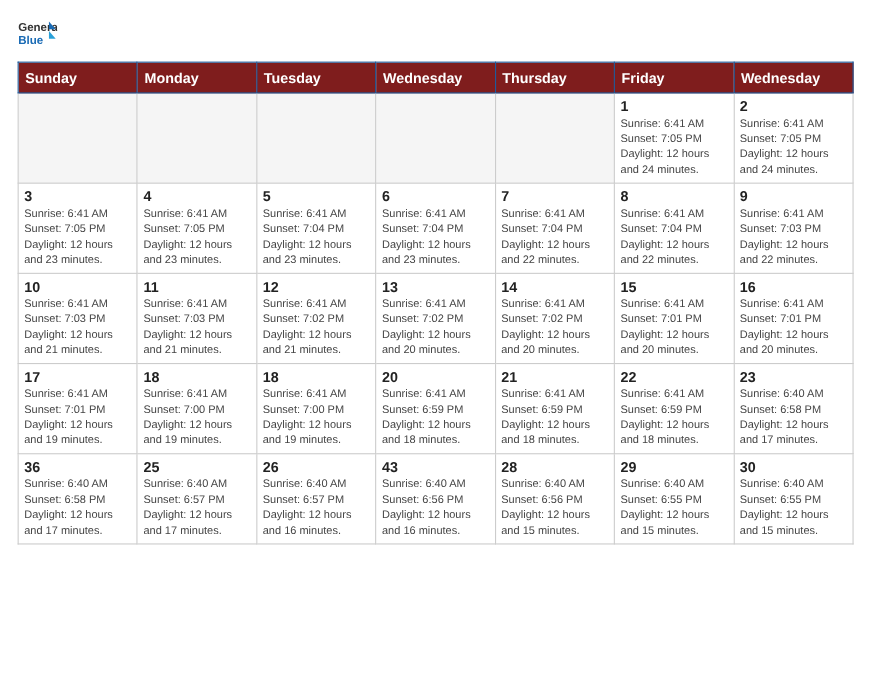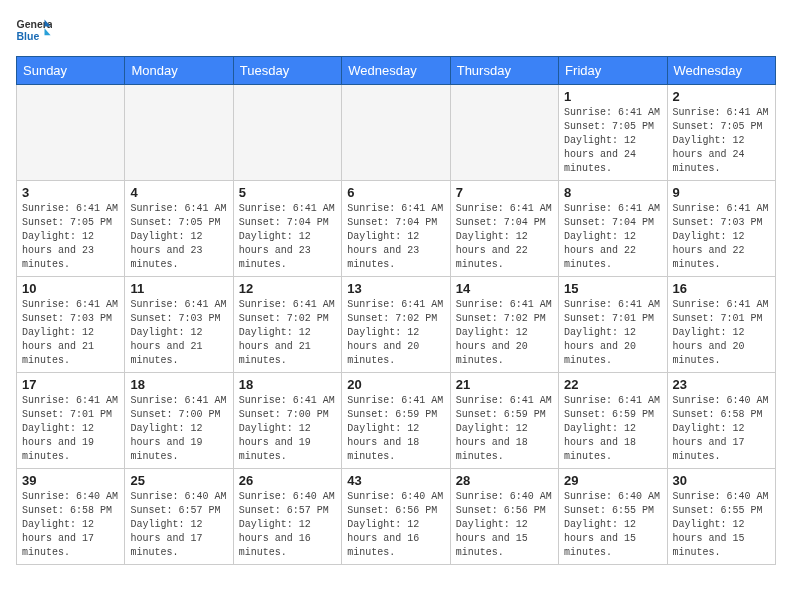--- a/index.html
+++ b/index.html
@@ -36,26 +36,26 @@
     .location {
       font-size: 16px;
       color: #555;
     }
     .calendar {
       width: 100%;
       border-collapse: collapse;
       border: 1px solid #ccc;
     }
     .calendar th {
-      background: #3b82f6;
+      background: #7f1d1d;
       color: #fff;
       text-align: left;
       padding: 6px 6px;
       font-size: 13px;
-      font-weight: normal;
+      font-weight: bold;
       border: 1px solid #1f5a9a;
       margin-left: 32px;
     }
     .calendar td {
       vertical-align: top;
       border: 1px solid #ccc;
       padding: 4px 5px;
       width: 108px;
       min-height: 70px;
       font-size: 10.5px;
@@ -69,21 +69,20 @@
       font-size: 13px;
       font-weight: bold;
       color: #222;
       display: block;
       margin-bottom: 2px;
     }
     .day-info {
       font-size: 10px;
       color: #444;
       line-height: 1.4;
-      font-family: Liberation Mono, monospace;
     }
     .last-row td {
       background: #f5f5f5;
     }
     .last-row td.has-data {
       background: #fff;
     }
   </style>
 </head>
 <body>
@@ -216,21 +215,21 @@
           <span class="day-num">22</span>
           <div class="day-info">Sunrise: 6:41 AM<br>Sunset: 6:59 PM<br>Daylight: 12 hours and 18 minutes.</div>
         </td>
         <td>
           <span class="day-num">23</span>
           <div class="day-info">Sunrise: 6:40 AM<br>Sunset: 6:58 PM<br>Daylight: 12 hours and 17 minutes.</div>
         </td>
       </tr>
       <tr>
         <td>
-          <span class="day-num">39</span>
+          <span class="day-num">36</span>
           <div class="day-info">Sunrise: 6:40 AM<br>Sunset: 6:58 PM<br>Daylight: 12 hours and 17 minutes.</div>
         </td>
         <td>
           <span class="day-num">25</span>
           <div class="day-info">Sunrise: 6:40 AM<br>Sunset: 6:57 PM<br>Daylight: 12 hours and 17 minutes.</div>
         </td>
         <td>
           <span class="day-num">26</span>
           <div class="day-info">Sunrise: 6:40 AM<br>Sunset: 6:57 PM<br>Daylight: 12 hours and 16 minutes.</div>
         </td>

